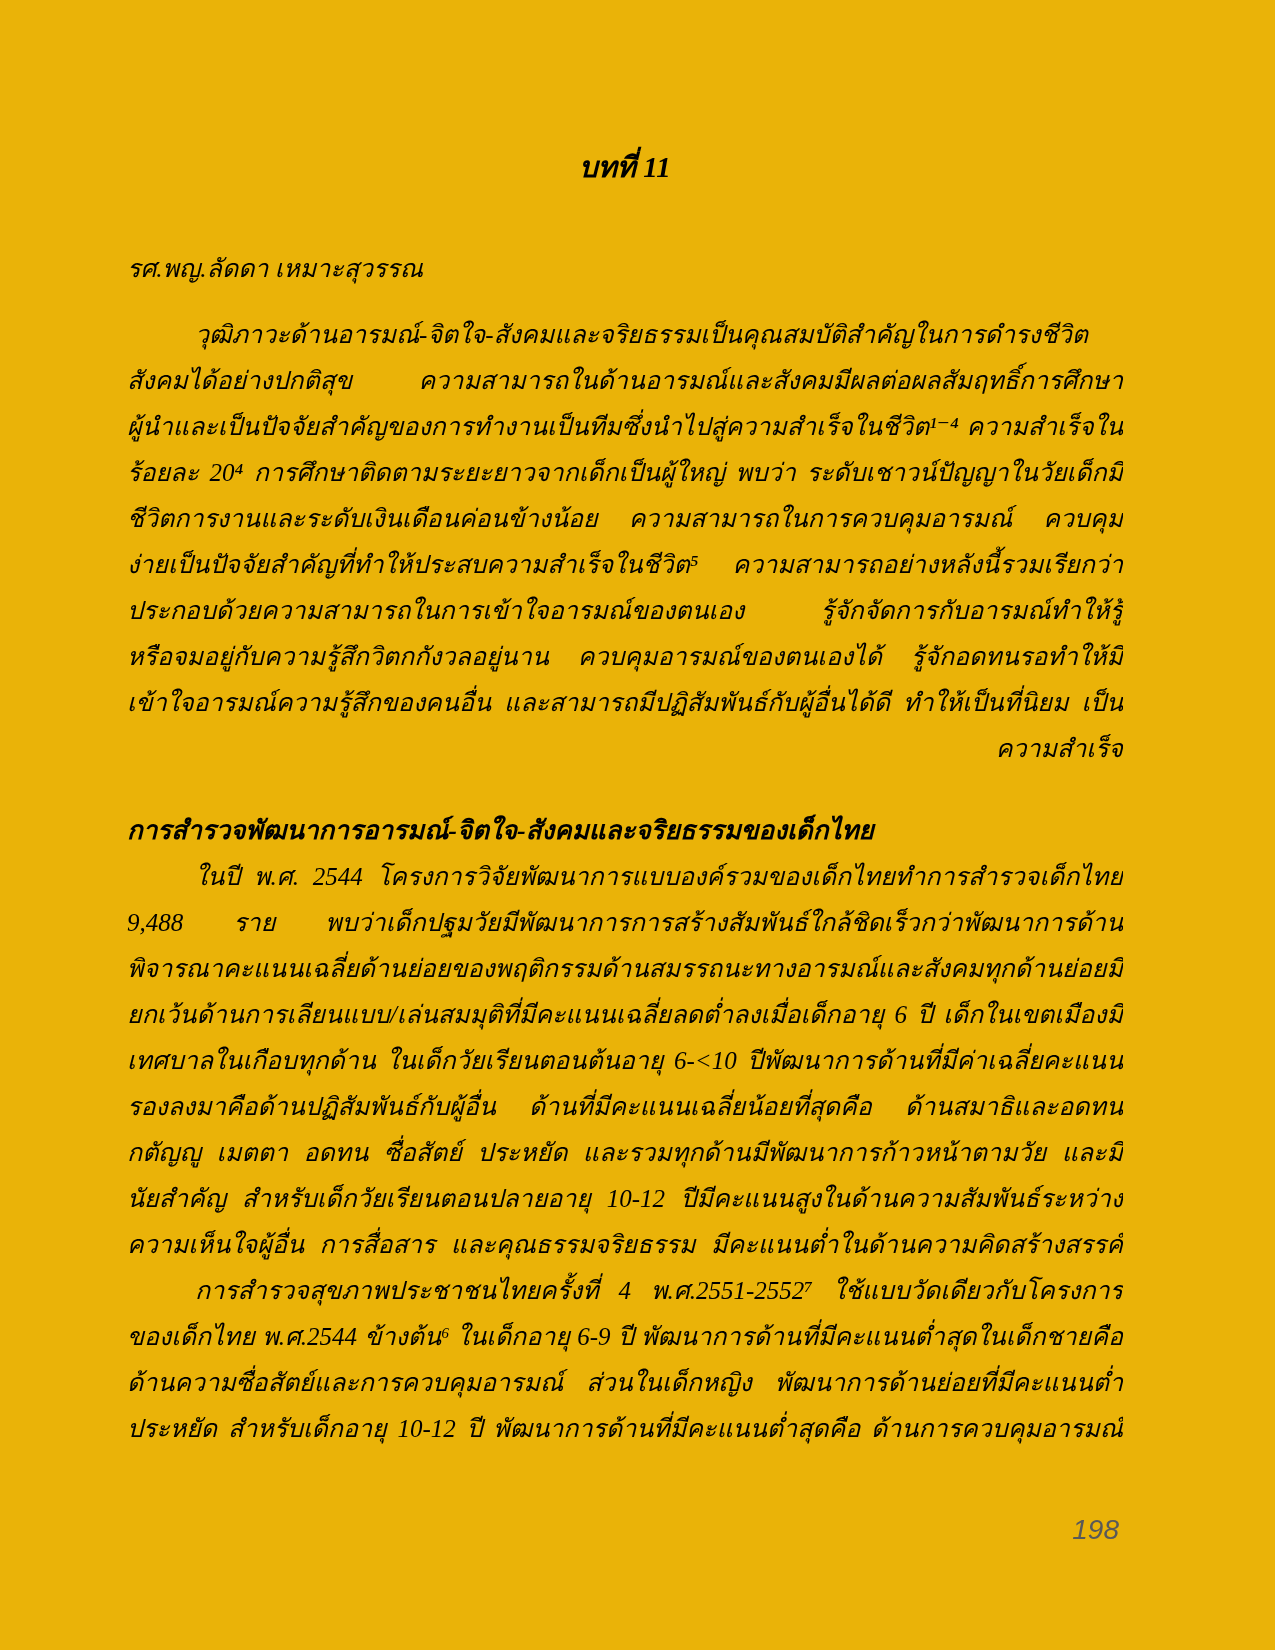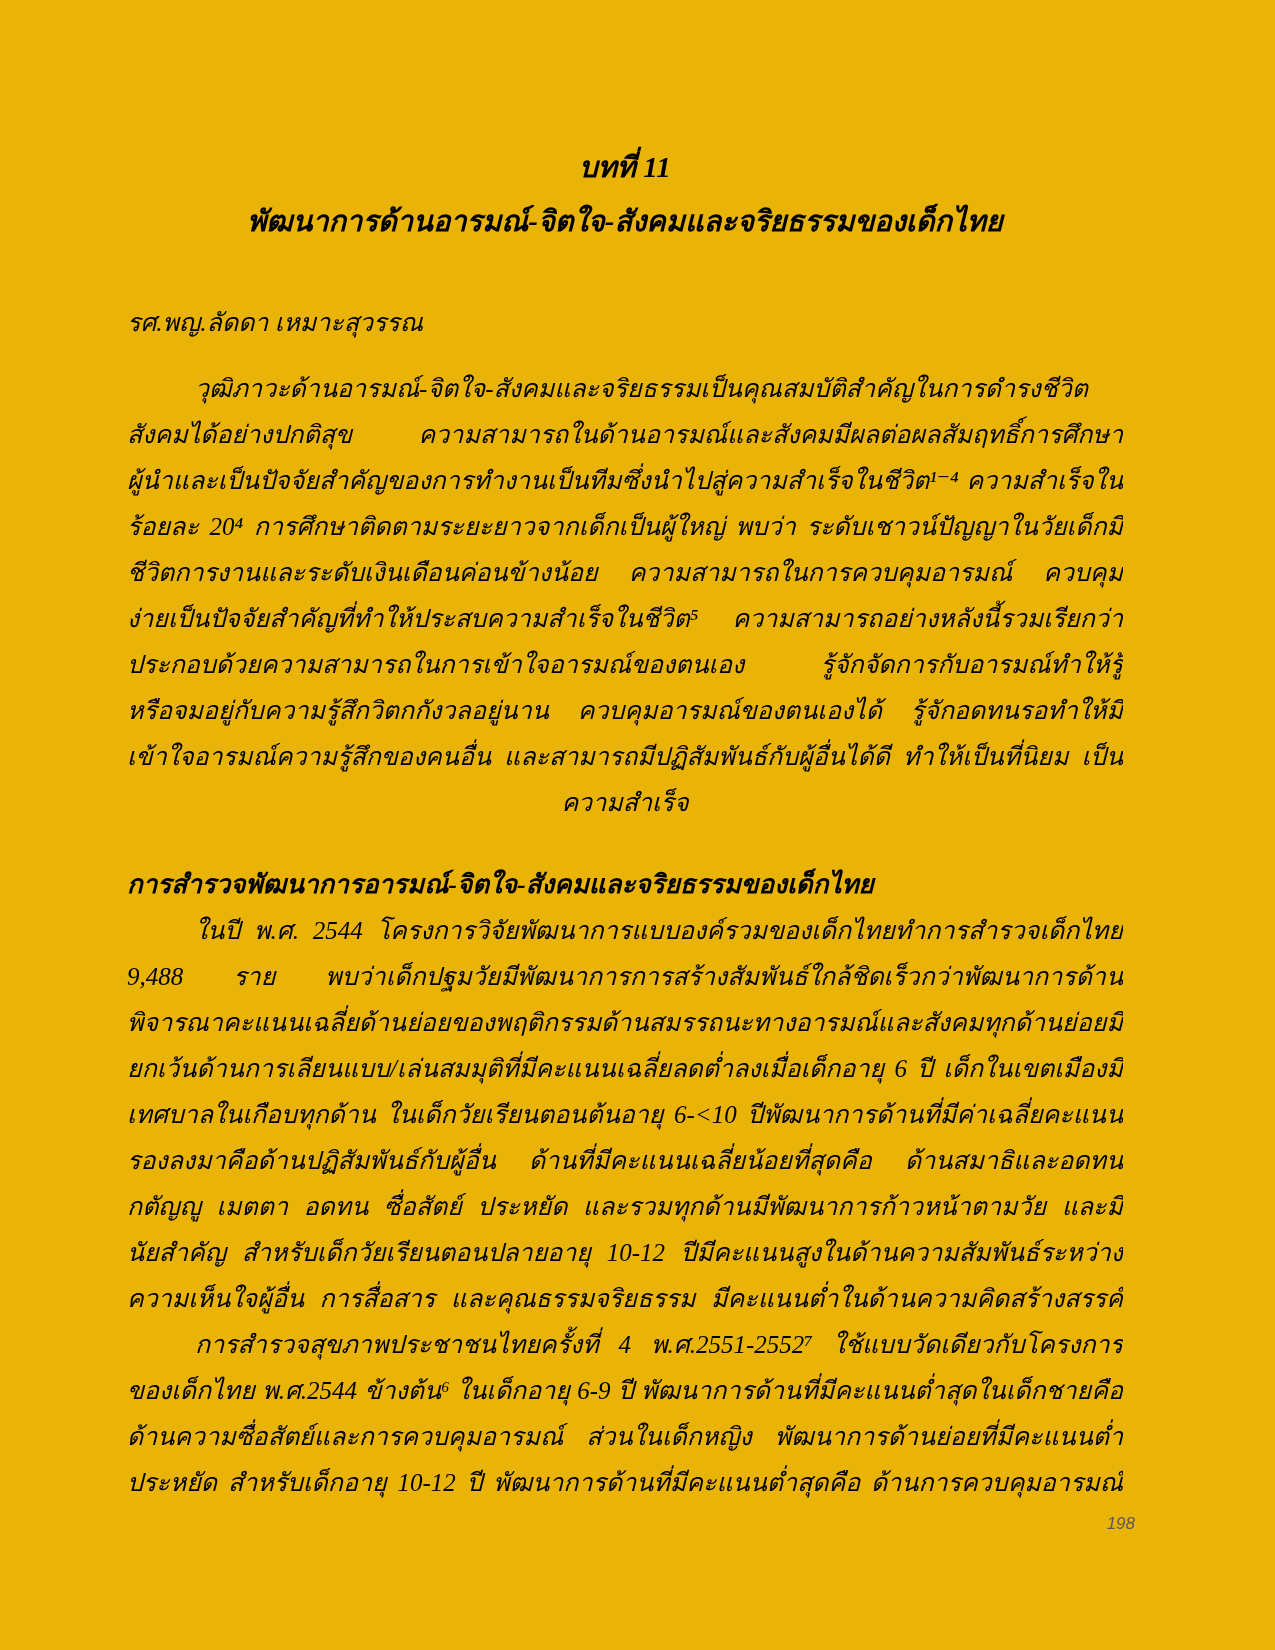--- a/index.html
+++ b/index.html
@@ -39,52 +39,51 @@
   .doc-body {
     margin-top: 20px;
     font-size: 25px;
     line-height: 46px;
   }
   .paragraph { margin: 0; }
   .line {
     height: 46px;
     overflow: hidden;
     white-space: normal;
-    text-align: center;
+    text-align: right;
   }
   .line.flush {
     text-align: justify;
     text-align-last: justify;
   }
   .line.indent {
     text-indent: 68px;
   }
   .section-heading {
     margin-top: 36px;
     font-weight: bold;
     font-size: 26px;
     line-height: 46px;
   }
   .page-number {
     position: absolute;
     top: 1514px;
-    right: 140px;
+    right: 156px;
     font-family: "Liberation Sans", "DejaVu Sans", sans-serif;
-    font-size: 17px;
+    font-size: 28px;
     color: #595959;
   }
 </style>
 </head>
 <body>
 
 <div class="page">
   <div class="content">
     <div class="chapter-head">
       <div>บทที่ 11</div>
-      <div>พัฒนาการด้านอารมณ์-จิตใจ-สังคมและจริยธรรมของเด็กไทย</div>
     </div>
     <div class="author-row">รศ.พญ.ลัดดา เหมาะสุวรรณ</div>
     <div class="doc-body">
         <div class="paragraph">
           <div class="line indent flush">วุฒิภาวะด้านอารมณ์-จิตใจ-สังคมและจริยธรรมเป็นคุณสมบัติสำคัญในการดำรงชีวิตของบุคคลให้สามารถอยู่ใน</div>
           <div class="line flush">สังคมได้อย่างปกติสุข ความสามารถในด้านอารมณ์และสังคมมีผลต่อผลสัมฤทธิ์การศึกษา ความพึงพอใจในตนเอง ความเป็น</div>
           <div class="line flush">ผู้นำและเป็นปัจจัยสำคัญของการทำงานเป็นทีมซึ่งนำไปสู่ความสำเร็จในชีวิต¹⁻⁴ ความสำเร็จในชีวิตเป็นผลจากเชาวน์ปัญญาเพียง</div>
           <div class="line flush">ร้อยละ 20⁴ การศึกษาติดตามระยะยาวจากเด็กเป็นผู้ใหญ่ พบว่า ระดับเชาวน์ปัญญาในวัยเด็กมีความสัมพันธ์กับความสำเร็จใน</div>
           <div class="line flush">ชีวิตการงานและระดับเงินเดือนค่อนข้างน้อย ความสามารถในการควบคุมอารมณ์ ควบคุมความขัดแย้งและการเข้ากับคนอื่นได้</div>
           <div class="line flush">ง่ายเป็นปัจจัยสำคัญที่ทำให้ประสบความสำเร็จในชีวิต⁵ ความสามารถอย่างหลังนี้รวมเรียกว่า Emotional Intelligence ซึ่ง</div>

